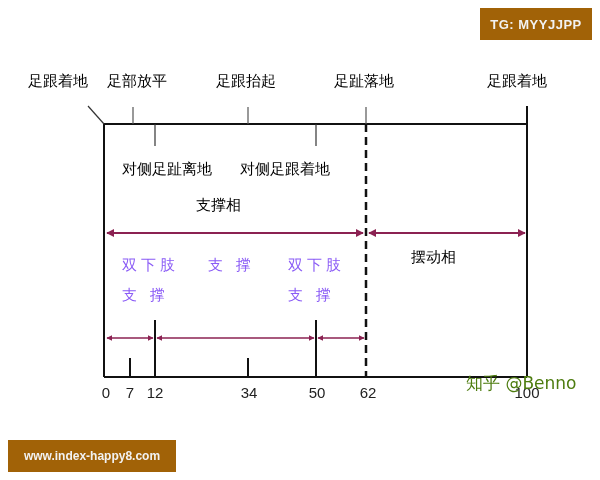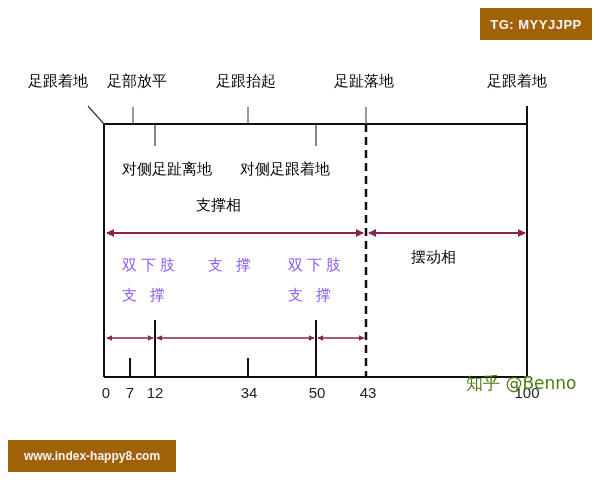--- a/index.html
+++ b/index.html
@@ -79,18 +79,18 @@
   <line x1="316" y1="320" x2="316" y2="377" stroke="#111" stroke-width="2"></line>
   <line x1="130" y1="358" x2="130" y2="377" stroke="#111" stroke-width="2"></line>
   <line x1="248" y1="358" x2="248" y2="377" stroke="#111" stroke-width="2"></line>
 </svg>
 
 <span class="tick" style="left:106px; top:384px;">0</span>
 <span class="tick" style="left:130px; top:384px;">7</span>
 <span class="tick" style="left:155px; top:384px;">12</span>
 <span class="tick" style="left:249px; top:384px;">34</span>
 <span class="tick" style="left:317px; top:384px;">50</span>
-<span class="tick" style="left:368px; top:384px;">43</span>
+<span class="tick" style="left:368px; top:384px;">62</span>
 <span class="tick" style="left:527px; top:384px;">100</span>
 
 <span class="watermark">知乎 @Benno</span>
 
 <div class="badge badge-bottom">www.index-happy8.com</div>
 
 </body></html>

